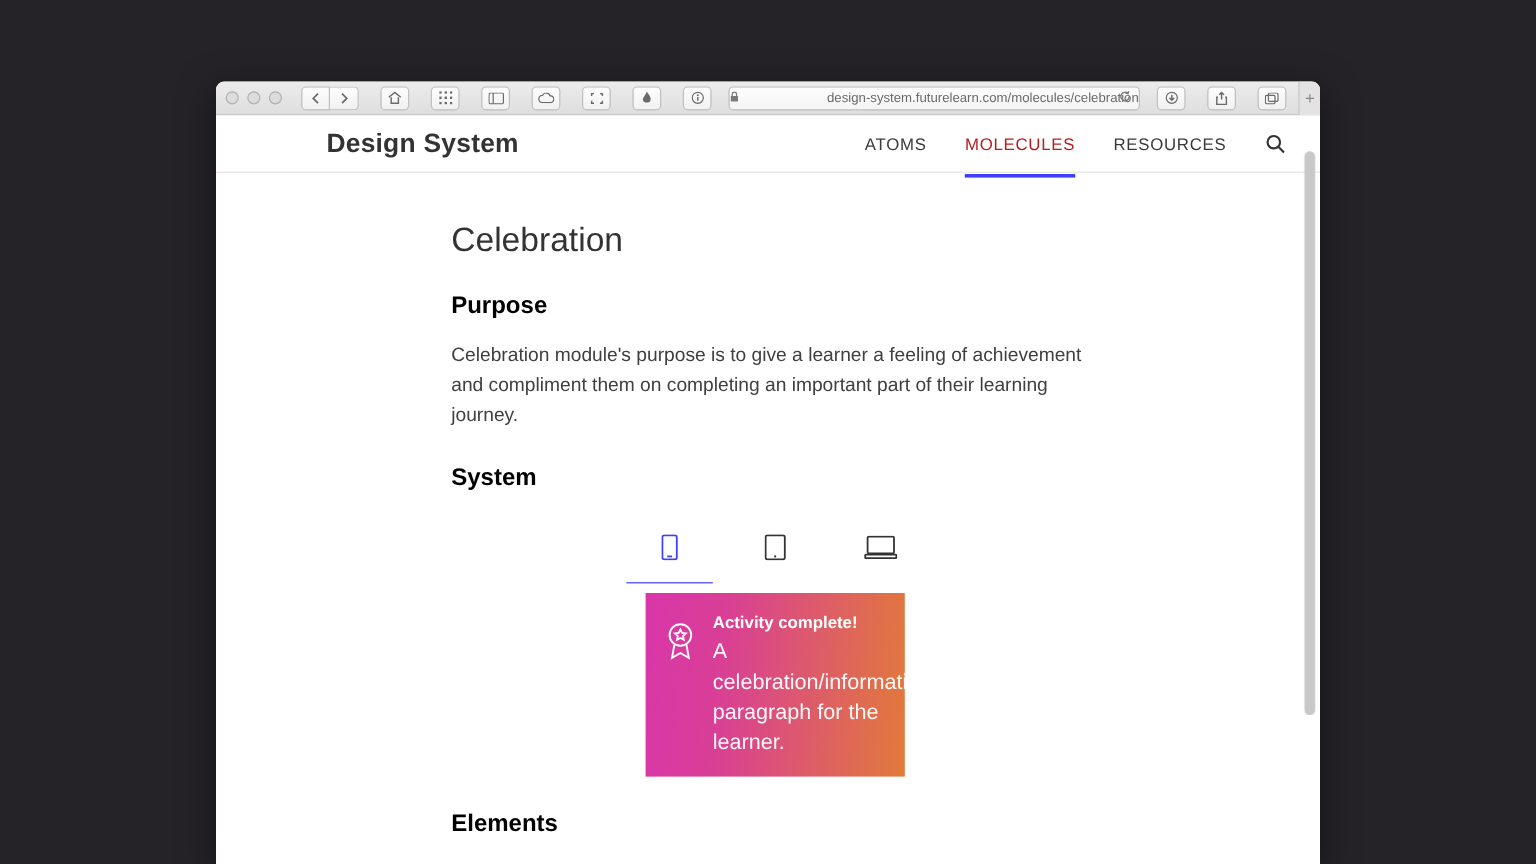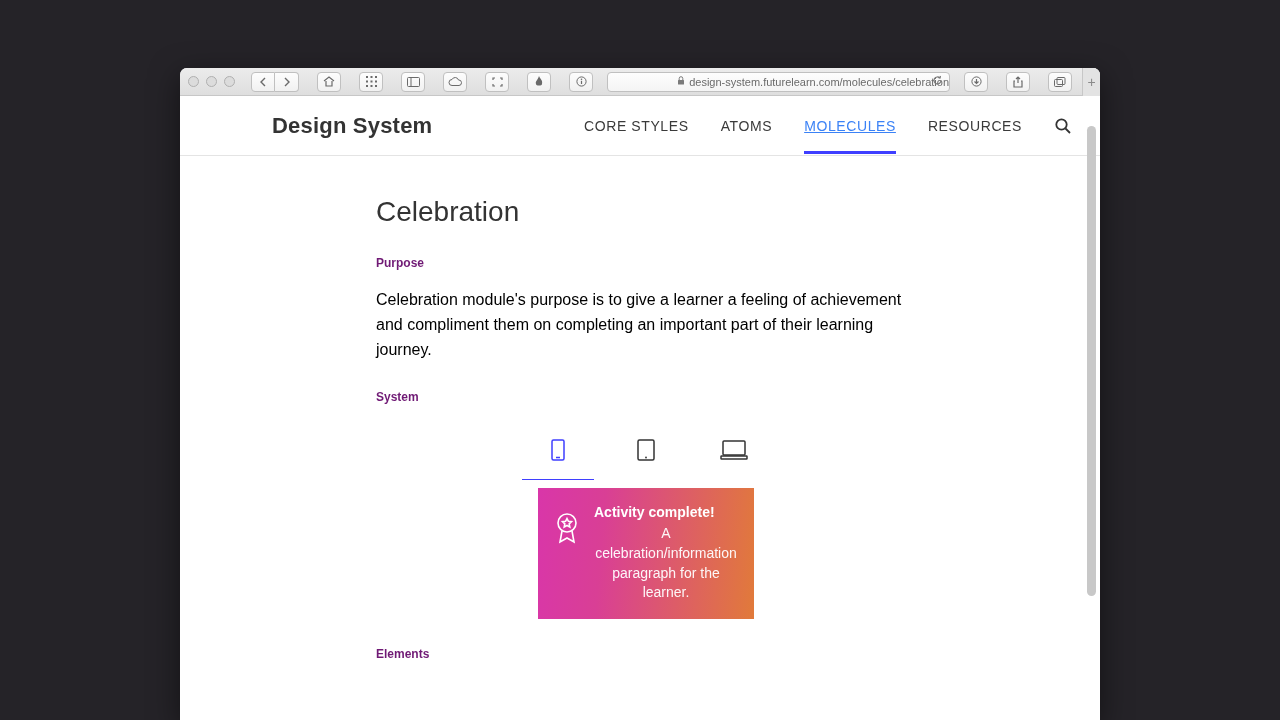--- a/index.html
+++ b/index.html
@@ -52,81 +52,81 @@
   .tb-spacer{width:6px;}
   .address {
     flex:1;
     height:20px;
     background:linear-gradient(#fdfdfd,#f4f4f4);
     border:1px solid #c0c0c0;
     border-radius:4px;
     margin:0 8px;
     display:flex;
     align-items:center;
-    justify-content:flex-end;
+    justify-content:space-between;
     position:relative;
     color:#6a6a6a;
     font-size:11px;
   }
   .address .lock{font-size:9px;margin-right:4px;color:#7a7a7a;}
   .address .reload{position:absolute;right:6px;color:#7a7a7a;font-size:11px;}
   .new-tab{
     width:18px;height:28px;
     display:flex;align-items:center;justify-content:center;
     color:#8a8a8a;font-size:14px;
     border-left:1px solid #c7c7c7;
     background:#e3e3e3;
     margin-left:4px;margin-right:-8px;
   }
 
   
   .site-header {
-    height:60px;
+    height:48px;
     border-bottom:1px solid #e4e4e4;
     display:flex;
     align-items:center;
     padding:0 28px 0 92px;
   }
   .brand {
     font-size:22px;
     font-weight:700;
     color:#333;
     letter-spacing:0.2px;
   }
   .nav { margin-left:auto; display:flex; align-items:center; gap:32px; }
   .nav a {
     font-size:14px;
     letter-spacing:0.6px;
     color:#3a3a3a;
     text-decoration:none;
     padding:20px 0;
     position:relative;
   }
-  .nav a.active { color:#3b82f6;text-decoration:underline; }
+  .nav a.active { color:#b91c1c; }
   .nav a.active::after {
     content:"";
     position:absolute;
     left:0;right:0;bottom:0;
     height:3px;background:#3f3fff;
   }
   .search-icon { width:18px;height:18px;color:#333; }
 
   
   .content {
     flex:1;
     overflow:auto;
     padding:40px 0 20px 0;
   }
   .inner {
     width:540px;
     margin:0 auto 0 196px;
   }
   h1 { font-size:28px; font-weight:400; color:#333; margin-bottom:28px; }
-  h2 { font-size:12px; font-weight:700; color:#701a75; margin-bottom:18px; margin-top:28px; }
-  p { font-size:16px; line-height:1.55; color:#000000; margin-bottom:10px; }
+  h2 { font-size:20px; font-weight:700; color:#000000; margin-bottom:18px; margin-top:28px; }
+  p { font-size:16px; line-height:1.55; color:#404040; margin-bottom:10px; }
 
   
   .devices { display:flex; justify-content:center; gap:36px; margin:26px 0 18px; }
   .device {
     width:52px;height:40px;
     display:flex;align-items:center;justify-content:center;
     position:relative;
     color:#333;
   }
   .device.active { color:#3f3fff; }
@@ -140,21 +140,21 @@
     width:216px;
     padding:16px 16px;
     background:linear-gradient(95deg,#d936a9 0%,#d93f95 30%,#e17a3a 100%);
     display:flex;
     align-items:flex-start;
     gap:14px;
     color:#fff;
   }
   .card .medal{flex:0 0 auto;margin-top:8px;}
   .card-title{font-size:14px;font-weight:700;margin-bottom:4px;}
-  .card-text{font-size:14px;line-height:1.4;opacity:.95;text-align:center;}
+  .card-text{font-size:18px;line-height:1.4;opacity:.95;}
 
   
   .scrollbar-track{
     position:absolute; right:2px; top:28px; bottom:0; width:14px;
   }
   .scrollbar-thumb{
     position:absolute; right:2px; top:30px; width:9px; height:470px;
     background:#c8c8c8; border-radius:5px;
   }
 </style>
@@ -273,21 +273,20 @@
           <rect x="0.5" y="2.5" width="8" height="7" rx="1" stroke="currentColor" fill="none"></rect>
           <rect x="3" y="0.5" width="8" height="7" rx="1" stroke="currentColor" fill="none"></rect>
         </svg>
     </div>
     <div class="new-tab">+</div>
   </div>
 
   <div class="site-header">
     <div class="brand">Design System</div>
     <nav class="nav">
-      <a>CORE STYLES</a>
       <a>ATOMS</a>
       <a class="active">MOLECULES</a>
       <a>RESOURCES</a>
       <span class="search-icon">
         <svg width="18" height="18" viewBox="0 0 18 18">
             <circle cx="7.5" cy="7.5" r="5.2" stroke="currentColor" stroke-width="1.8" fill="none"></circle>
             <line x1="11.5" y1="11.5" x2="16" y2="16" stroke="currentColor" stroke-width="1.8"></line>
           </svg>
       </span>
     </nav>

